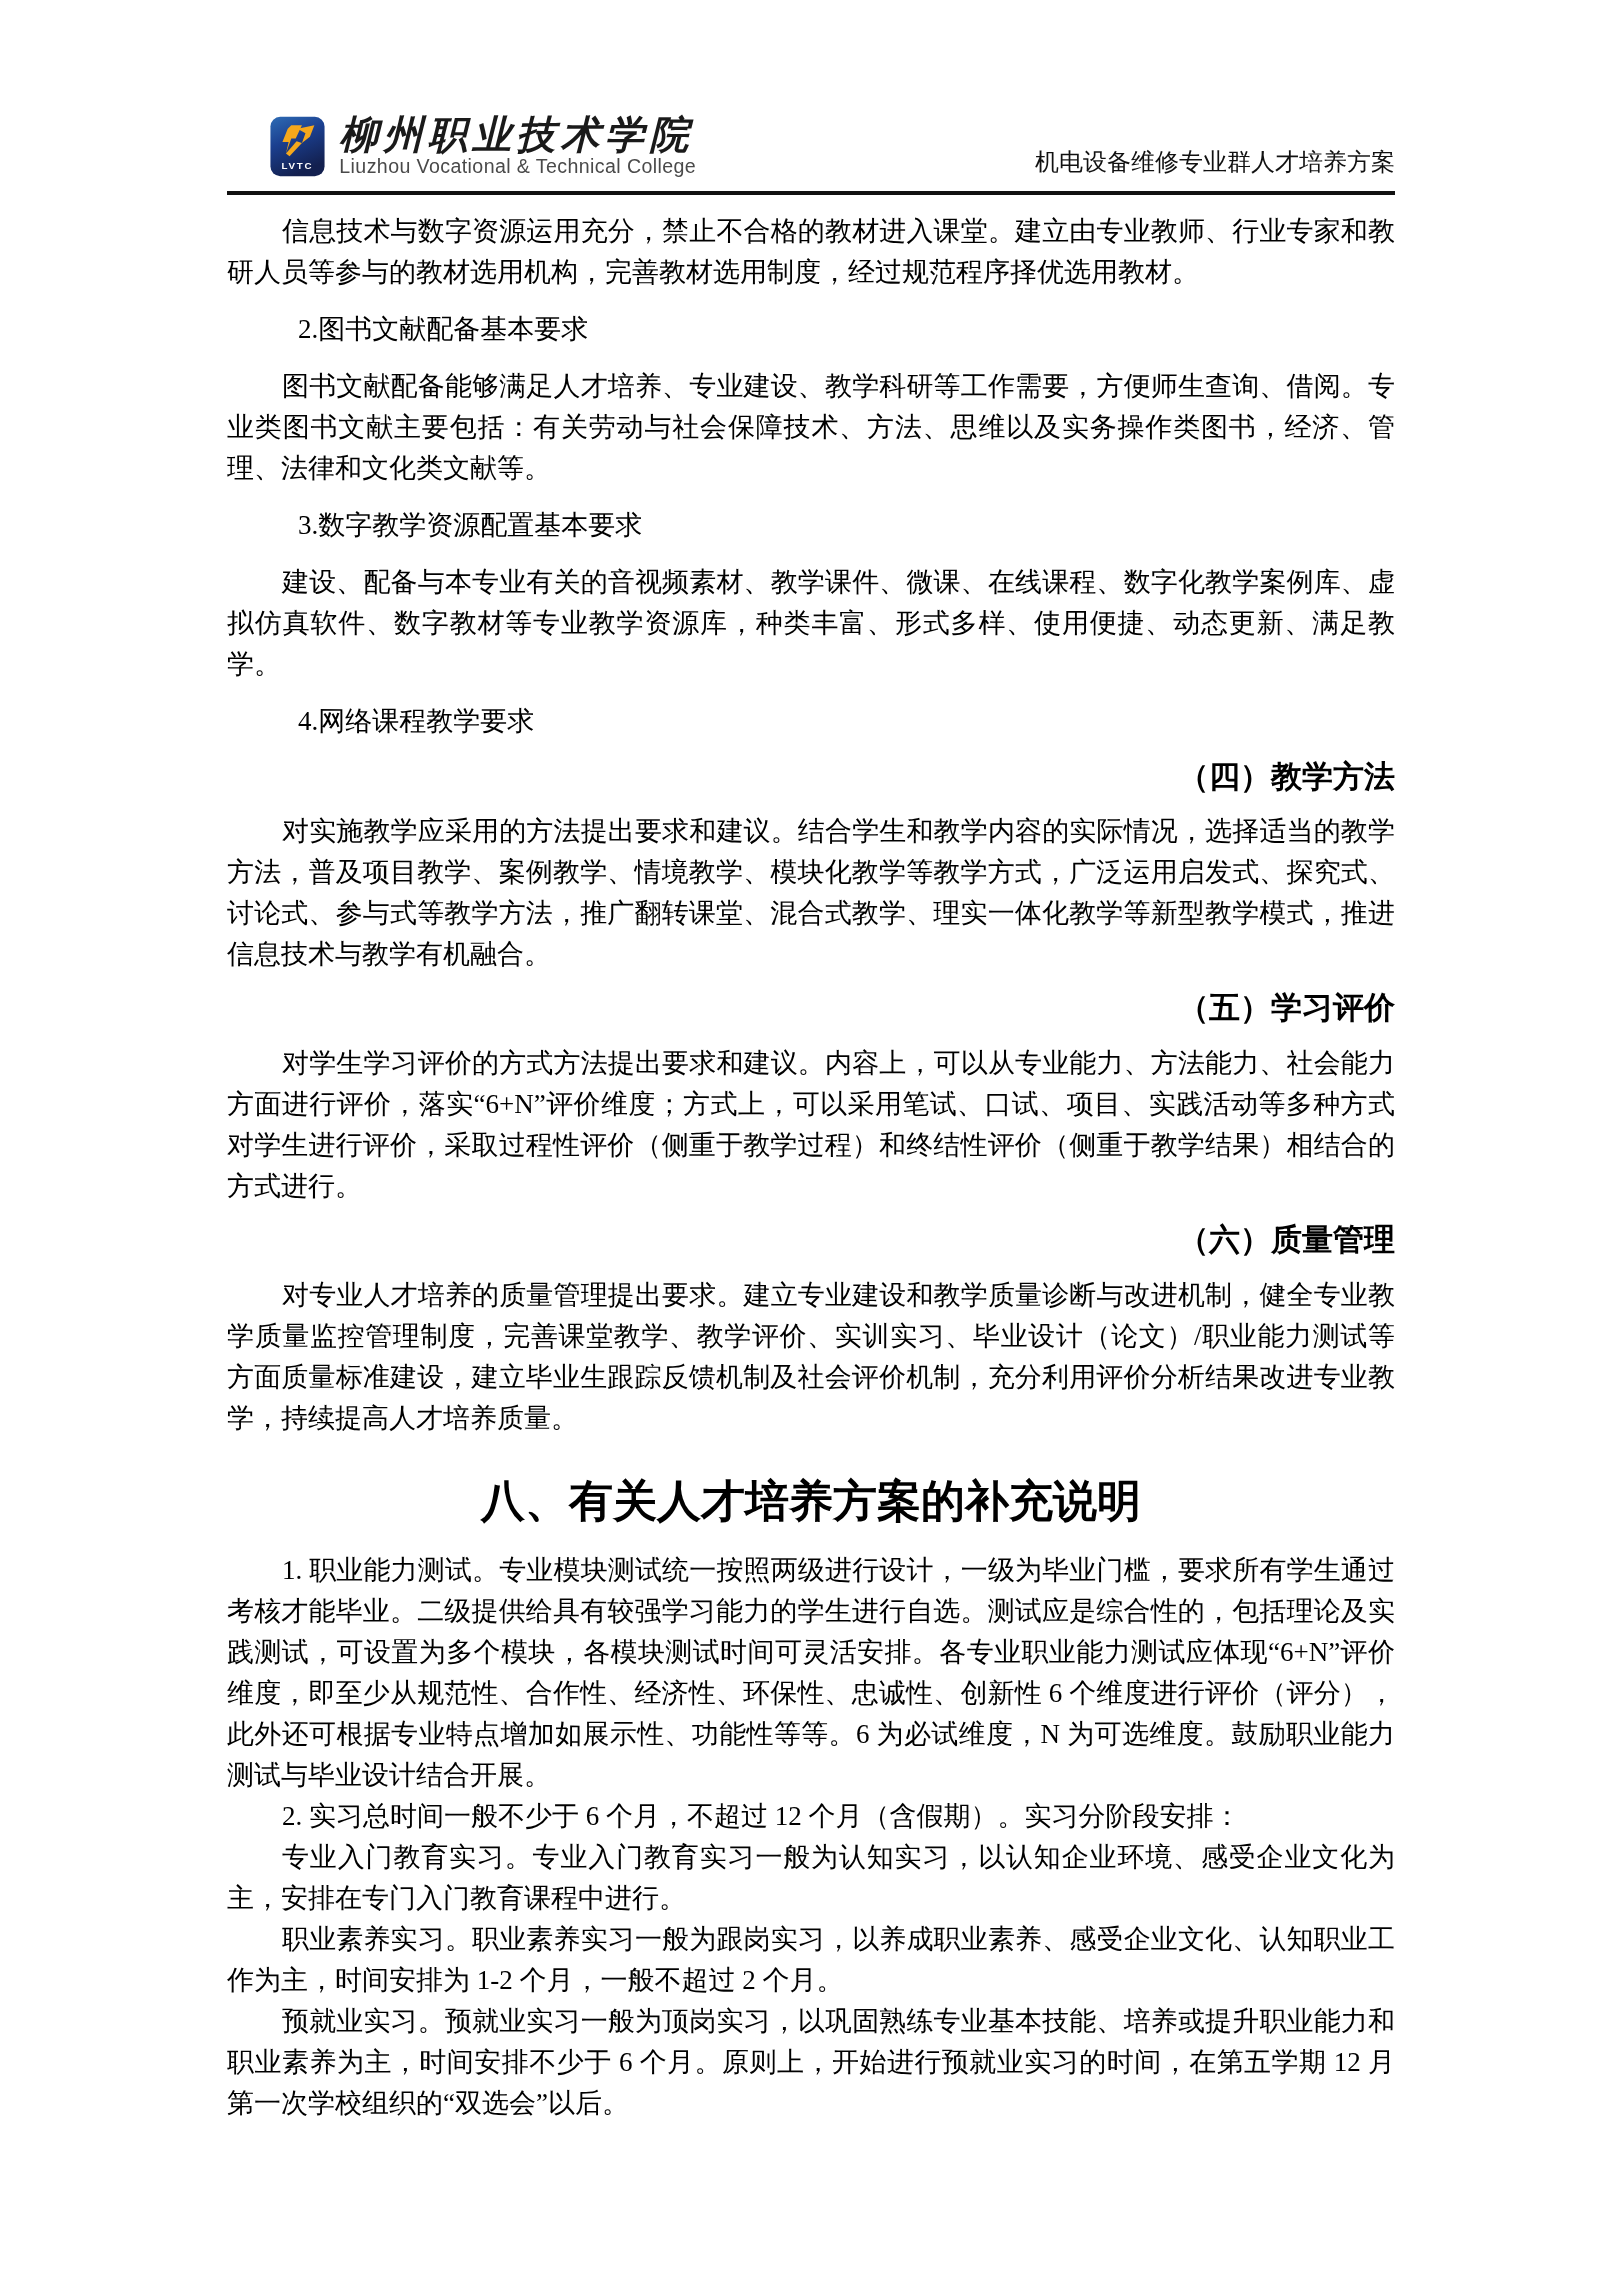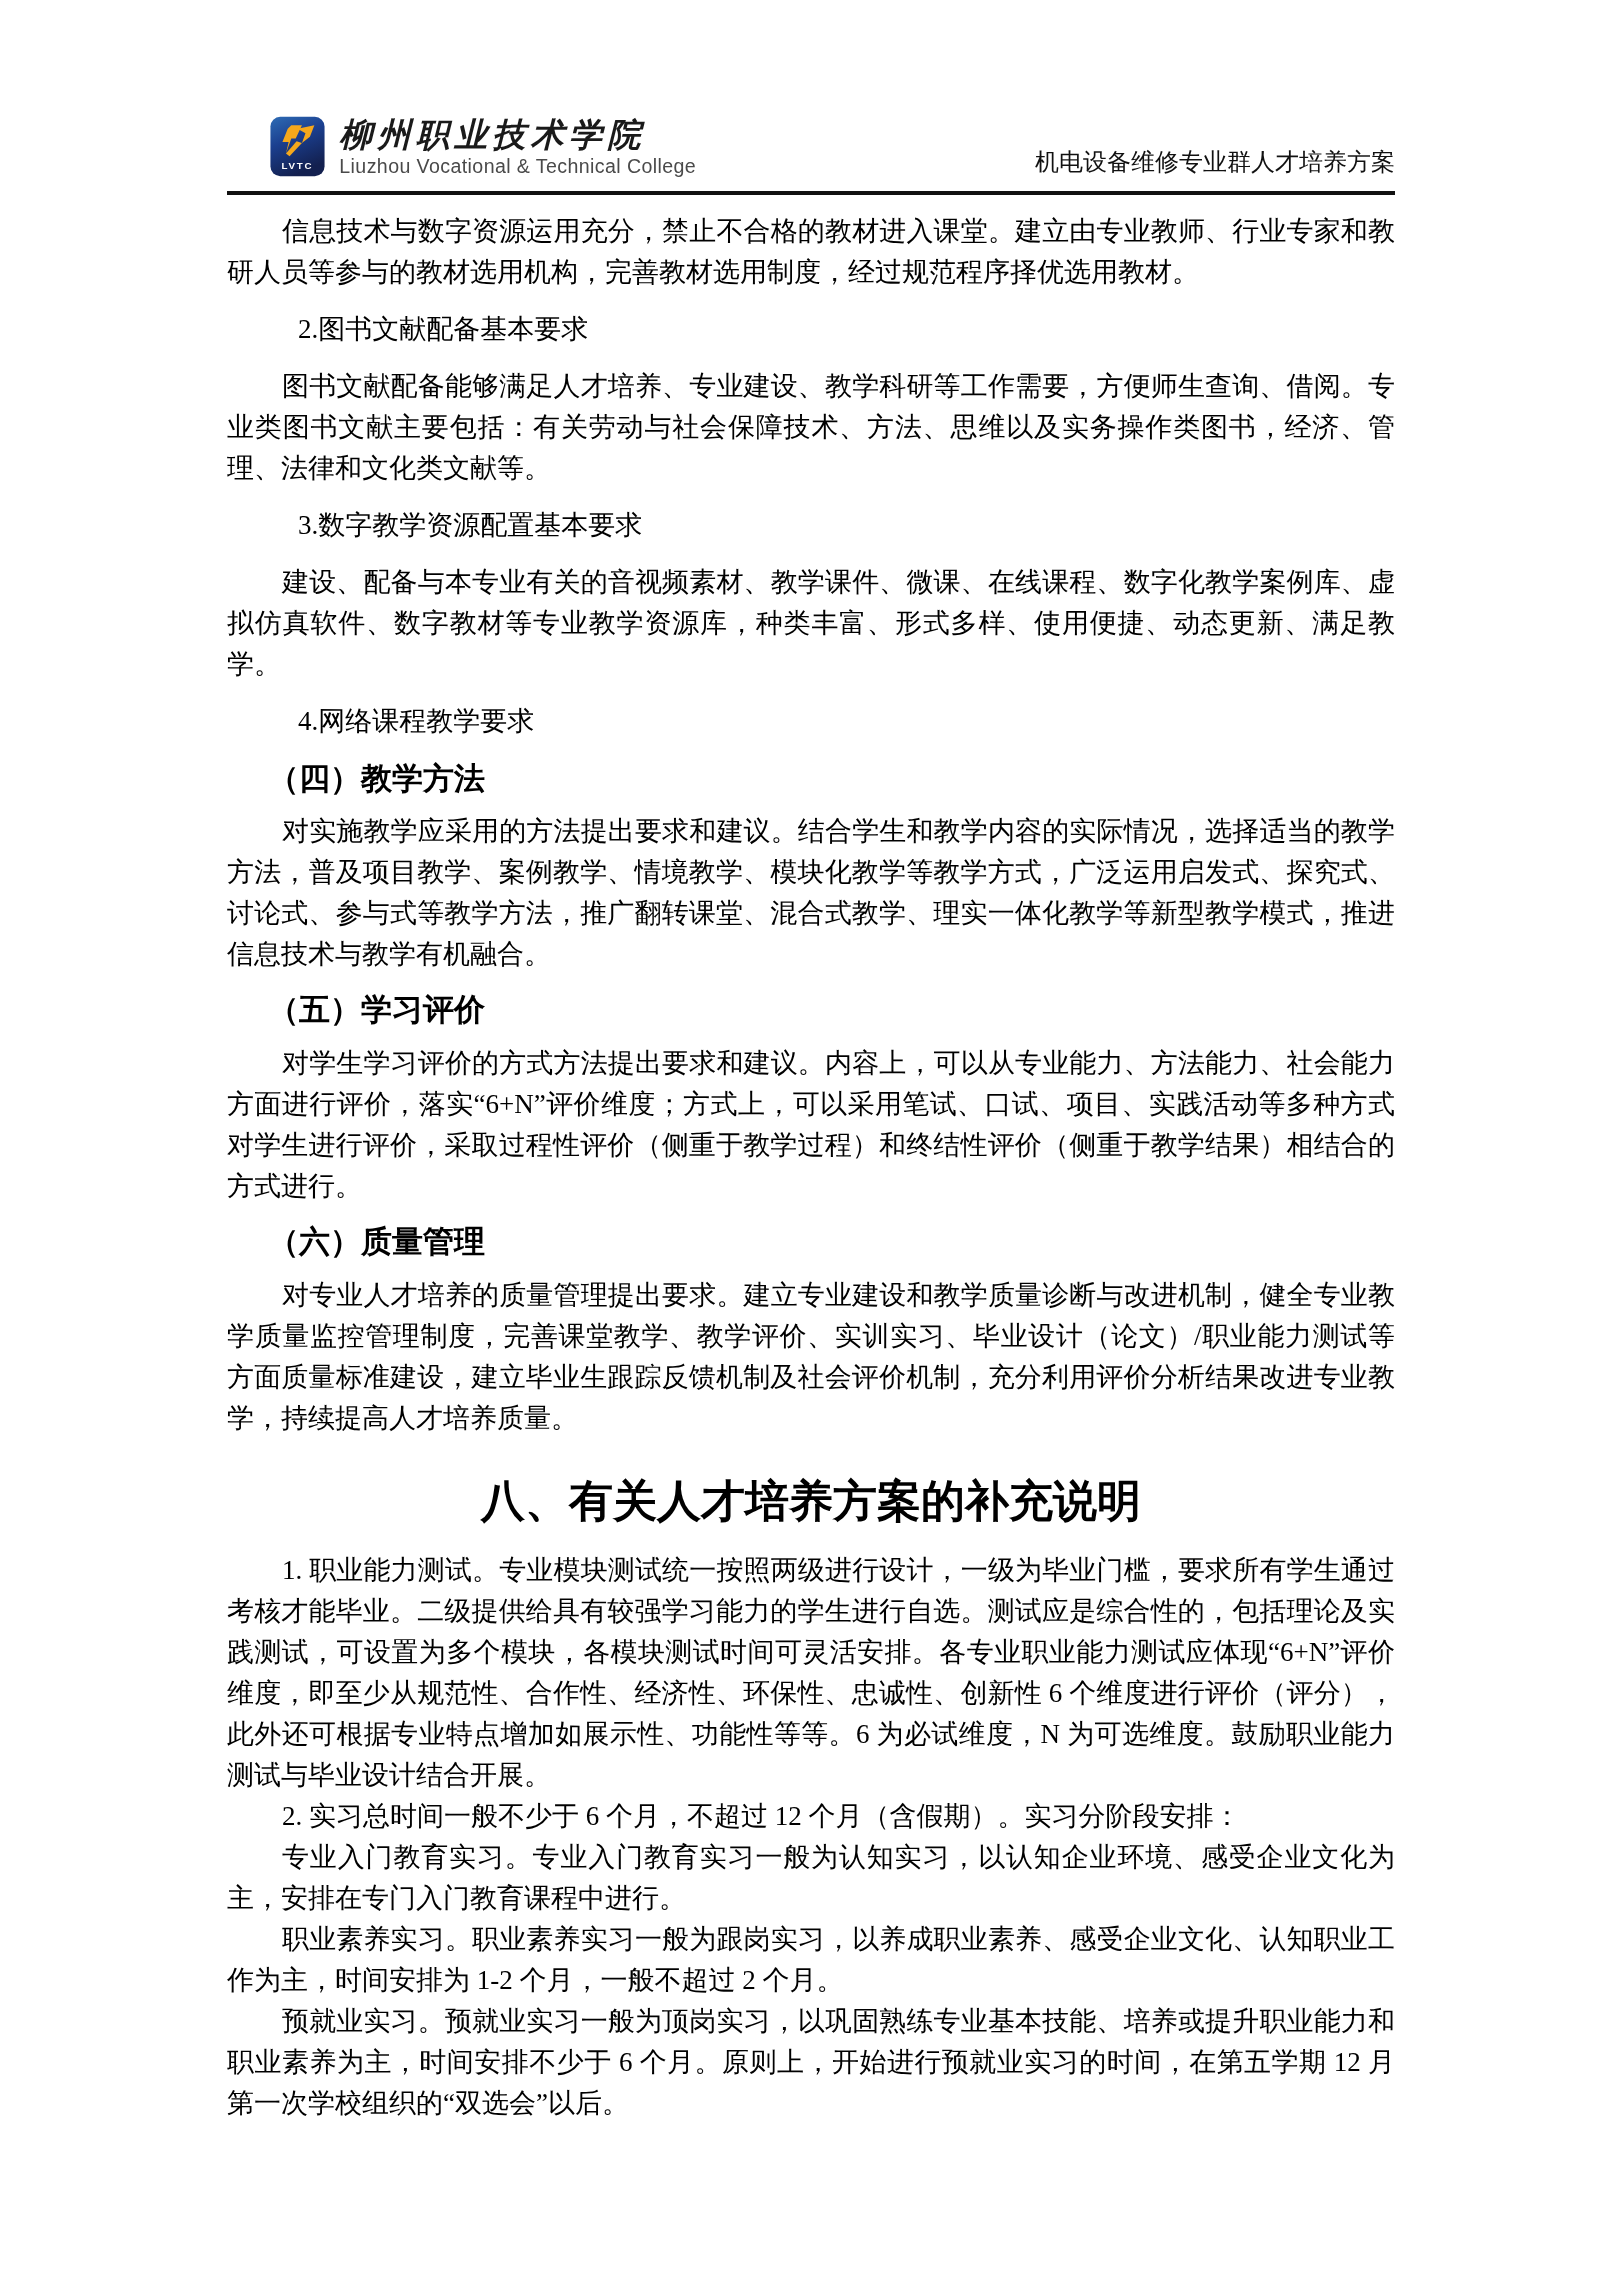--- a/index.html
+++ b/index.html
@@ -6,29 +6,29 @@
   html, body { background: #ffffff; }
   body { width: 1622px; height: 2293px; position: relative; font-family: "Liberation Serif", "DejaVu Serif", serif; color: #000; }
   .page { width: 1622px; height: 2293px; background: #ffffff; overflow: hidden; }
   .content { padding: 0 227px; }
 
   
   .header { display: flex; align-items: flex-end; border-bottom: 4.5px solid #111; padding-top: 114px; padding-bottom: 12.5px; }
   .brand { display: flex; align-items: center; gap: 14.3px; margin-left: 43px; }
   .logo-badge { width: 55px; height: 61px; flex: 0 0 auto; }
   .brand-text { display: flex; flex-direction: column; }
-  .college-cn { font-family: "DejaVu Serif", serif; font-style: italic; font-weight: bold; font-size: 33px; line-height: 41px; letter-spacing: 5.3px; color: #1a1a1a; }
+  .college-cn { font-family: "DejaVu Serif", serif; font-style: italic; font-weight: bold; font-size: 39px; line-height: 41px; letter-spacing: 5.3px; color: #1a1a1a; }
   .college-en { font-family: "Liberation Sans", "DejaVu Sans", sans-serif; font-size: 19.6px; line-height: 23px; color: #4a4a4a; letter-spacing: 0.4px; }
   .doc-title { margin-left: auto; font-family: "Liberation Serif", "DejaVu Serif", serif; font-size: 24px; line-height: 27px; color: #111; padding-bottom: 1.8px; white-space: nowrap; }
 
   
   .docbody { padding-top: 16px; font-size: 27px; line-height: 41px; text-align: justify; }
   .blk-para { text-indent: 55px; margin: 0; }
   .blk-sub  { text-indent: 55px; margin: 16px; }
-  .blk-h2   { font-family: Liberation Sans, sans-serif; font-weight: bold; font-size: 31px; line-height: 41px; text-indent: 41px; margin: 14.3px 0 12.5px 0; text-align: left; }
+  .blk-h2   { font-family: Liberation Mono, monospace; font-weight: bold; font-size: 31px; line-height: 41px; text-indent: 41px; margin: 14.3px 0 12.5px 0; text-align: right; }
   .blk-h1   { font-family: "Liberation Sans", "DejaVu Sans", sans-serif; font-weight: bold; font-size: 44px; line-height: 52px; text-align: center; text-indent: 0; margin: 36px 0 23px 0; }
 </style>
 </head>
 <body>
 
 <div class="page">
   <div class="content">
 
     <div class="header">
       <div class="brand">

